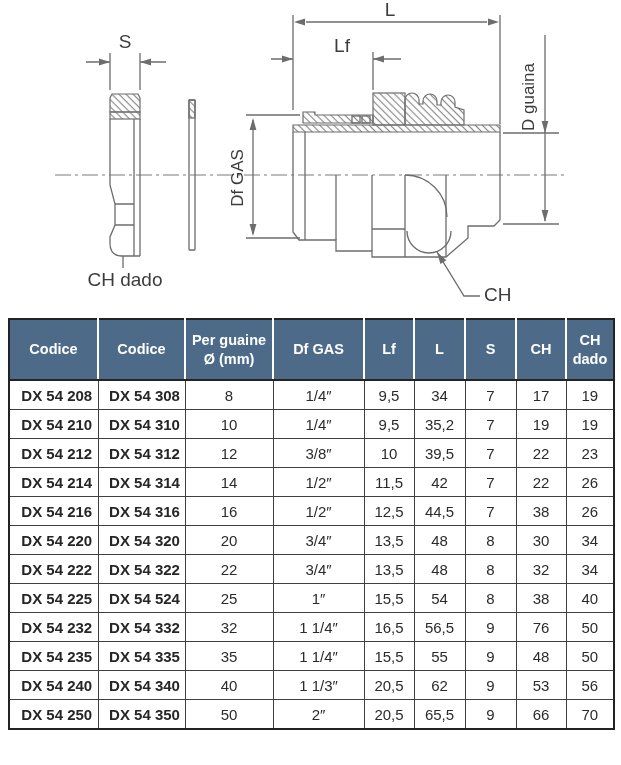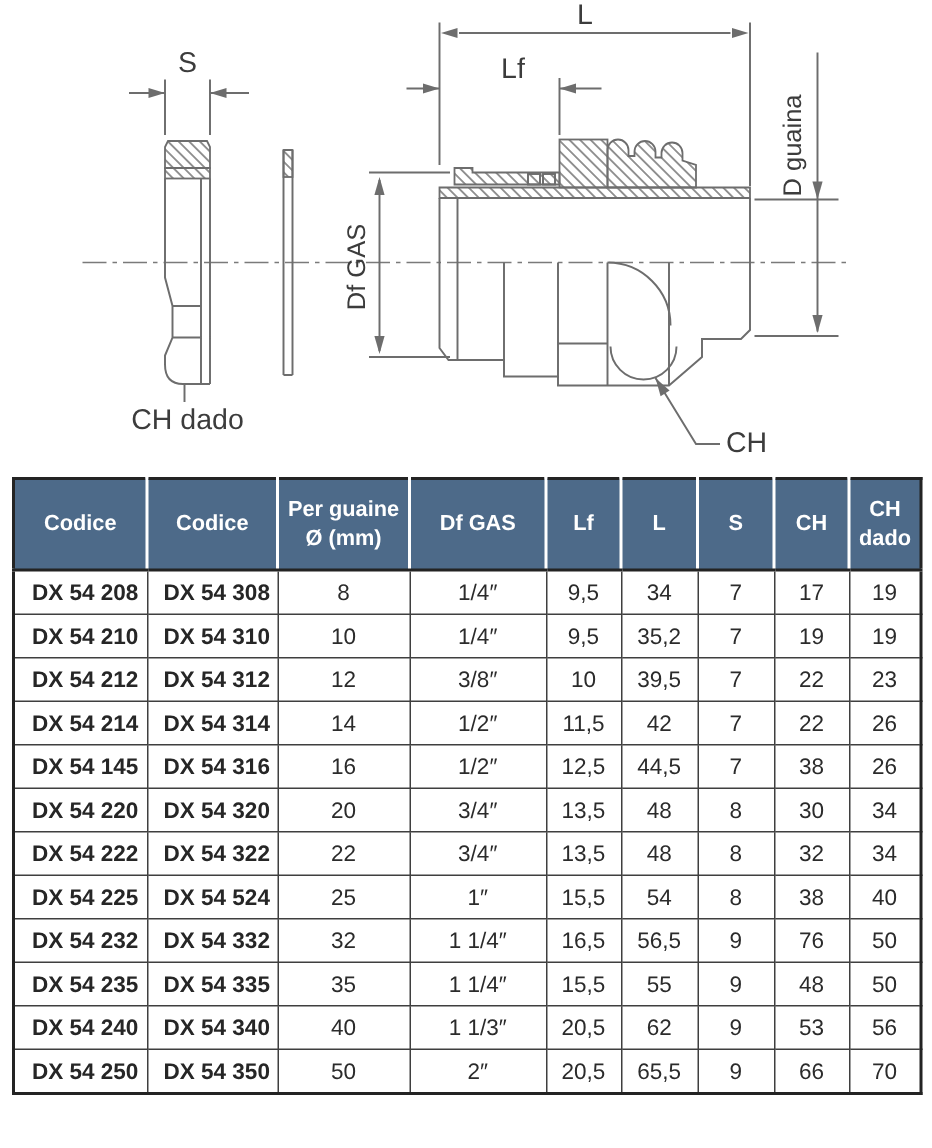--- a/index.html
+++ b/index.html
@@ -179,21 +179,21 @@
           <td class="code">DX 54 314</td>
           <td>14</td>
           <td>1/2″</td>
           <td>11,5</td>
           <td>42</td>
           <td>7</td>
           <td>22</td>
           <td>26</td>
         </tr>
         <tr>
-          <td class="code">DX 54 145</td>
+          <td class="code">DX 54 216</td>
           <td class="code">DX 54 316</td>
           <td>16</td>
           <td>1/2″</td>
           <td>12,5</td>
           <td>44,5</td>
           <td>7</td>
           <td>38</td>
           <td>26</td>
         </tr>
         <tr>

